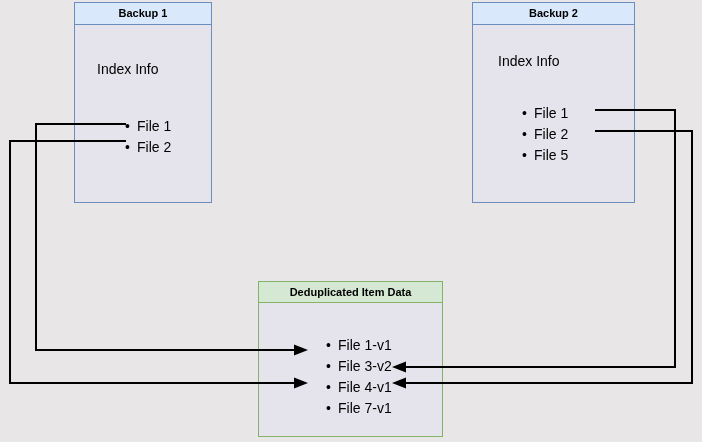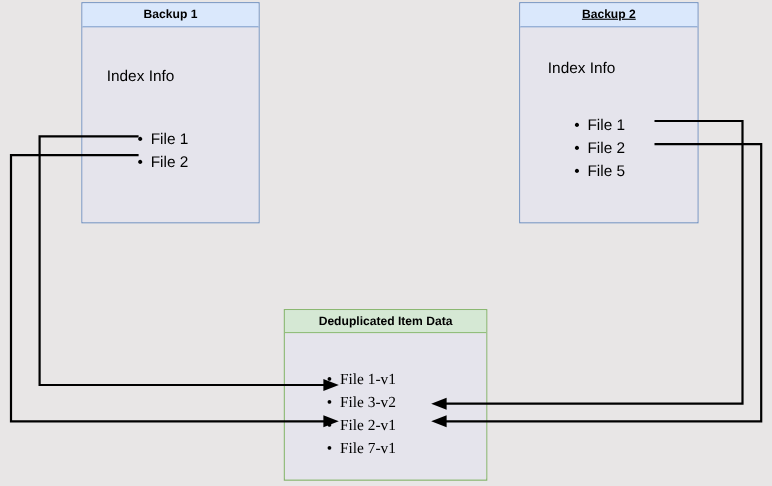--- a/index.html
+++ b/index.html
@@ -64,54 +64,54 @@
 
   svg#wires{position:absolute;left:0;top:0;width:702px;height:442px;pointer-events:none;}
   svg#wires path{fill:none;stroke:#000;stroke-width:2;}
   svg#wires polygon{fill:#000;stroke:none;}
 </style>
 </head>
 <body>
 
 <div id="stage">
 
-  <div class="box blue" style="left:74px;top:2px;width:162px;height:201px;">
+  <div class="box blue" style="left:74px;top:2px;width:138px;height:201px;">
     <div class="hdr" style="height:22px;">
       <span>Backup 1</span>
     </div>
     <div class="body" style="top:22px;height:177px;"></div>
     <div class="idx-label" style="left:22px;top:58px;">Index Info</div>
     <ul class="flist" style="left:48px;top:113px;">
       <li>File 1</li>
       <li>File 2</li>
     </ul>
   </div>
 
   <div class="box blue" style="left:472px;top:2px;width:163px;height:201px;">
-    <div class="hdr" style="height:22px;text-decoration:underline;">
+    <div class="hdr" style="height:22px;">
       <span>Backup 2</span>
     </div>
     <div class="body" style="top:22px;height:177px;"></div>
     <div class="idx-label" style="left:25px;top:50px;">Index Info</div>
     <ul class="flist" style="left:47px;top:100px;">
       <li>File 1</li>
       <li>File 2</li>
       <li>File 5</li>
     </ul>
   </div>
 
   <div class="box green" style="left:258px;top:281px;width:185px;height:156px;">
     <div class="hdr" style="height:21px;">
       <span>Deduplicated Item Data</span>
     </div>
     <div class="body" style="top:21px;height:132px;"></div>
-    <ul class="flist" style="left:36px;top:53px;font-family:Liberation Serif, serif;">
+    <ul class="flist" style="left:65px;top:53px;">
       <li>File 1-v1</li>
       <li>File 3-v2</li>
-      <li>File 2-v1</li>
+      <li>File 4-v1</li>
       <li>File 7-v1</li>
     </ul>
   </div>
 
   <svg id="wires" viewBox="0 0 702 442">
 
     <g>
       <path d="M 126 124 L 36 124 L 36 350 L 296 350"></path>
       <polygon points="308,350 294,344.5 294,355.5"></polygon>
     </g>

